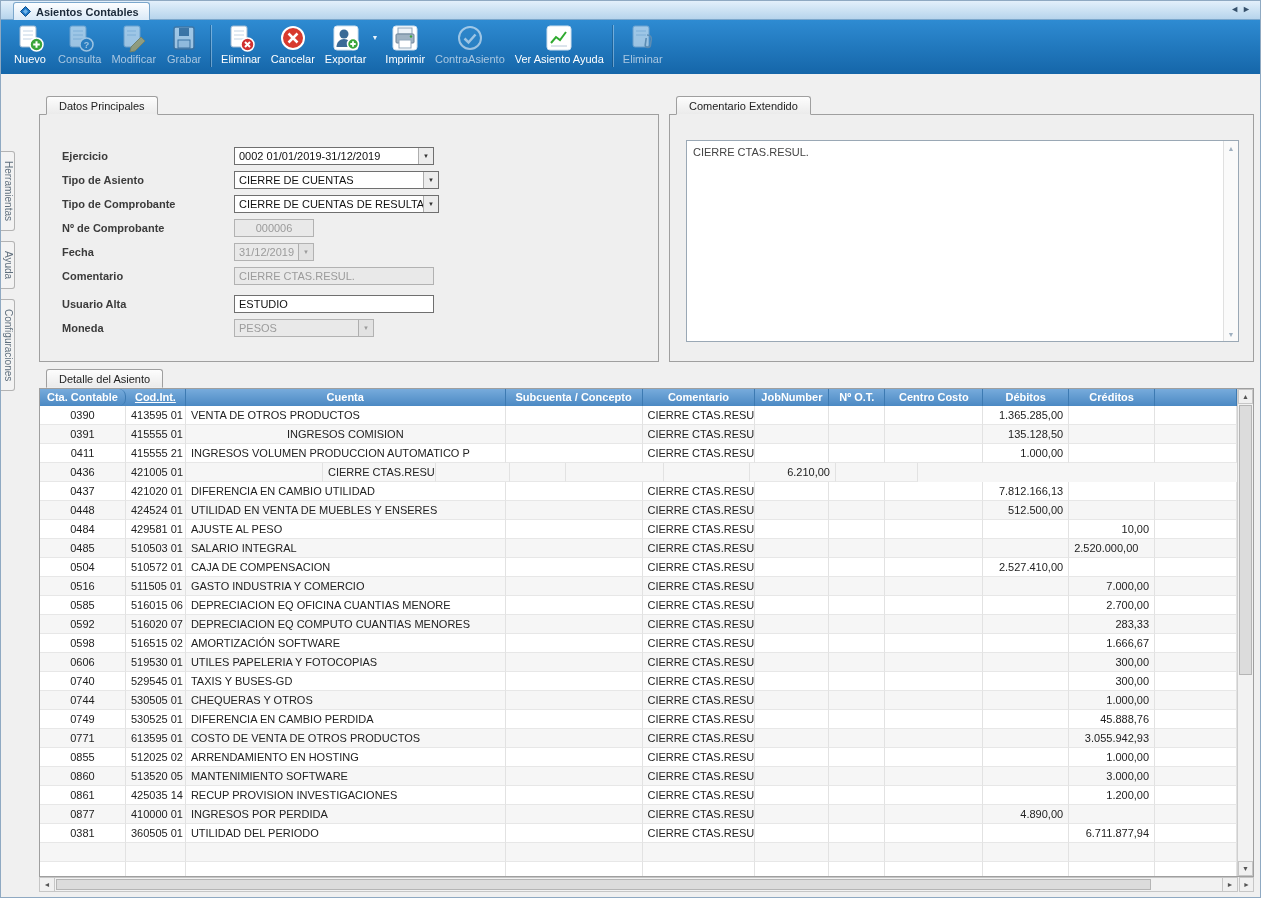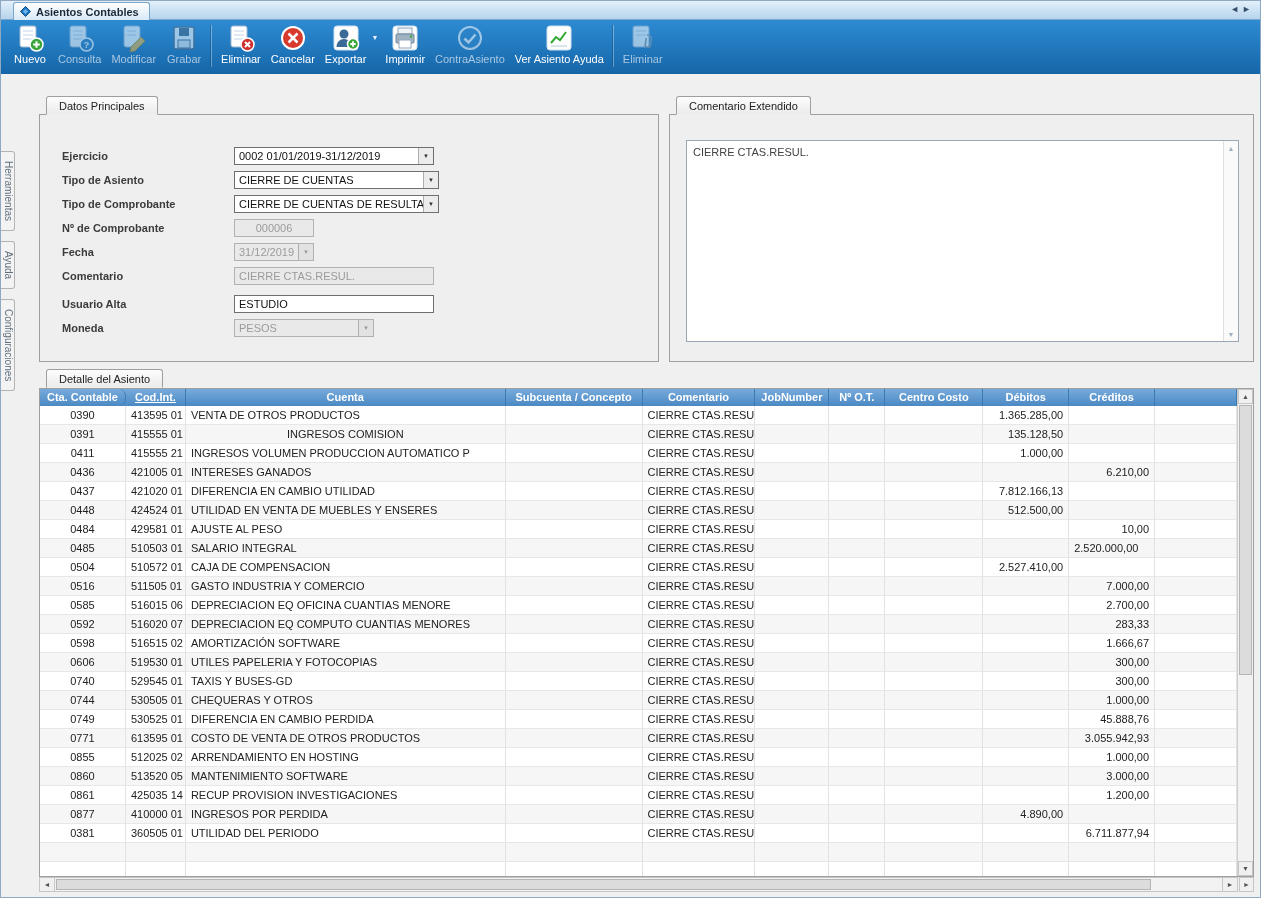--- a/index.html
+++ b/index.html
@@ -367,21 +367,20 @@
               <div class="td" style="width: 74px; text-align: left;"></div>
               <div class="td" style="width: 56px; text-align: left;"></div>
               <div class="td" style="width: 98px; text-align: left;"></div>
               <div class="td" style="width: 86px; text-align: right;">1.000,00</div>
               <div class="td" style="width: 86px; text-align: right;"></div>
               <div class="td" style="width: 82px; text-align: left;"></div>
             </div>
             <div class="tr alt">
               <div class="td" style="width: 86px; text-align: center;">0436</div>
               <div class="td" style="width: 60px; text-align: left;">421005 01</div>
-              <div class="td" style="width: 320px; text-align: left;">INTERESES GANADOS</div>
               <div class="td" style="width: 137px; text-align: left;"></div>
               <div class="td" style="width: 113px; text-align: left;">CIERRE CTAS.RESUL.</div>
               <div class="td" style="width: 74px; text-align: left;"></div>
               <div class="td" style="width: 56px; text-align: left;"></div>
               <div class="td" style="width: 98px; text-align: left;"></div>
               <div class="td" style="width: 86px; text-align: right;"></div>
               <div class="td" style="width: 86px; text-align: right;">6.210,00</div>
               <div class="td" style="width: 82px; text-align: left;"></div>
             </div>
             <div class="tr">

